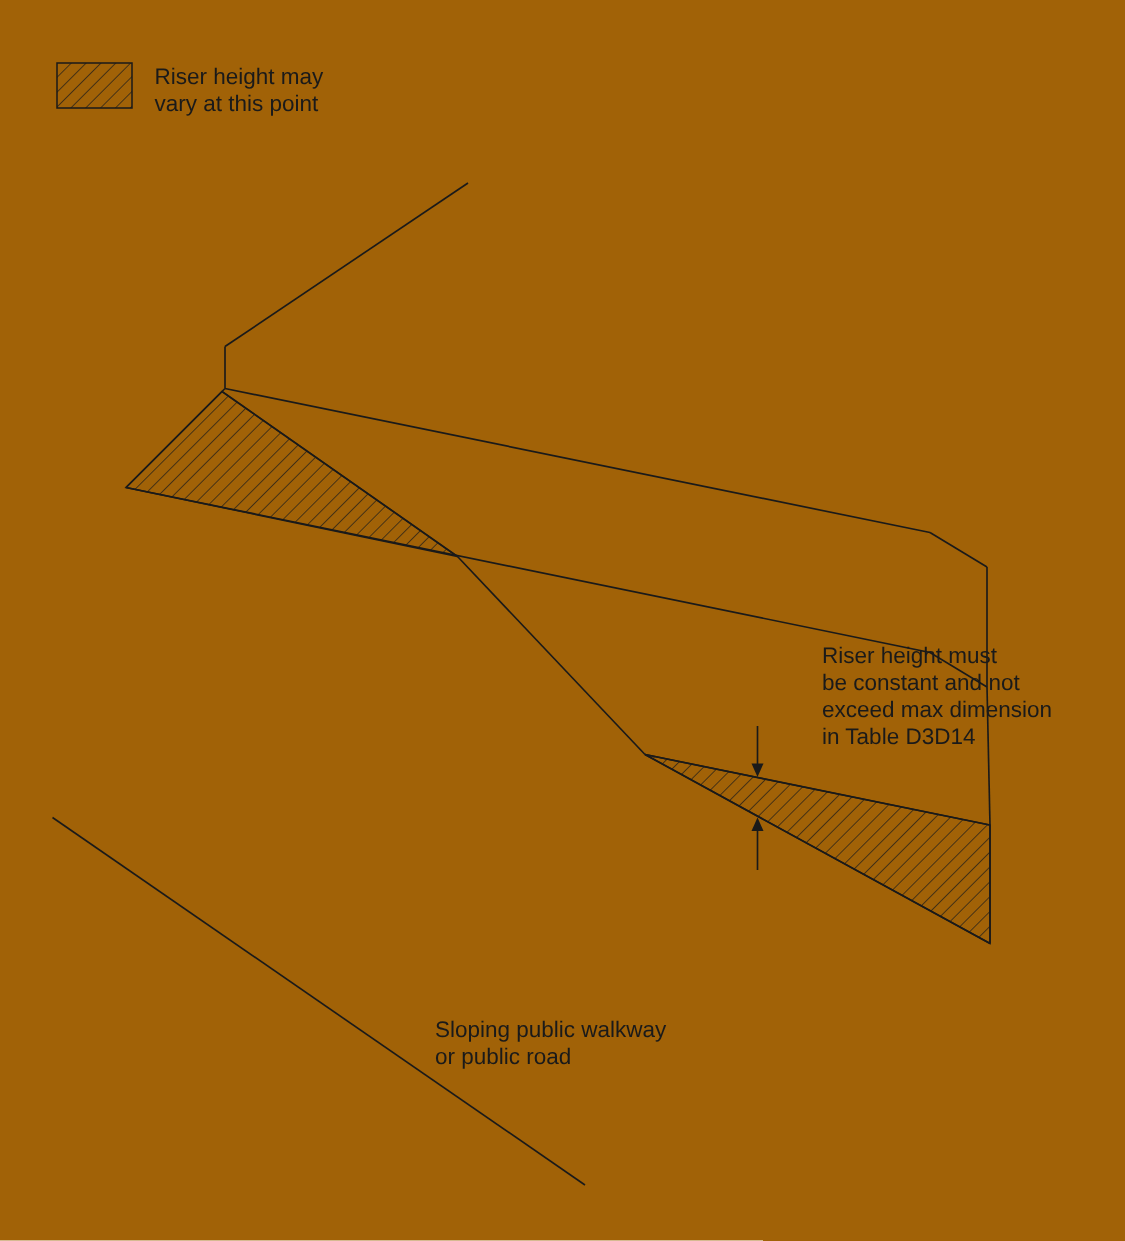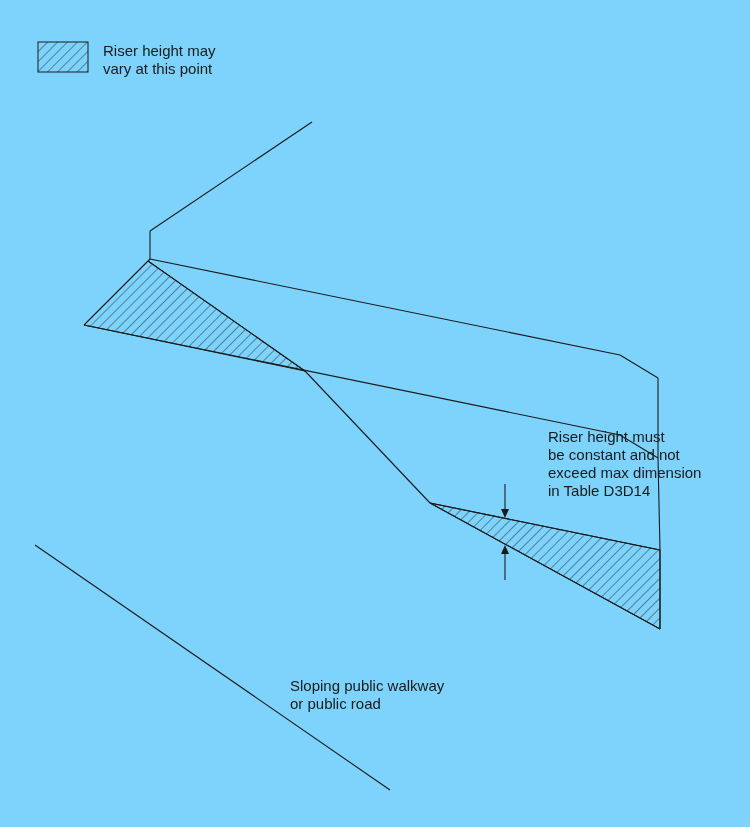--- a/index.html
+++ b/index.html
@@ -4,21 +4,21 @@
 <style>
   html, body {
     margin: 0;
     padding: 0;
     background: #ffffff;
   }
   .canvas {
     position: relative;
     width: 750px;
     height: 827px;
-    background: #7dd3fc;
+    background: #a16207;
     font-family: "Liberation Sans", sans-serif;
     overflow: hidden;
   }
   svg text {
     font-family: "Liberation Sans", sans-serif;
     font-size: 15px;
     fill: #1a1a1a;
   }
   .stroke {
     stroke: #1a1a1a;

